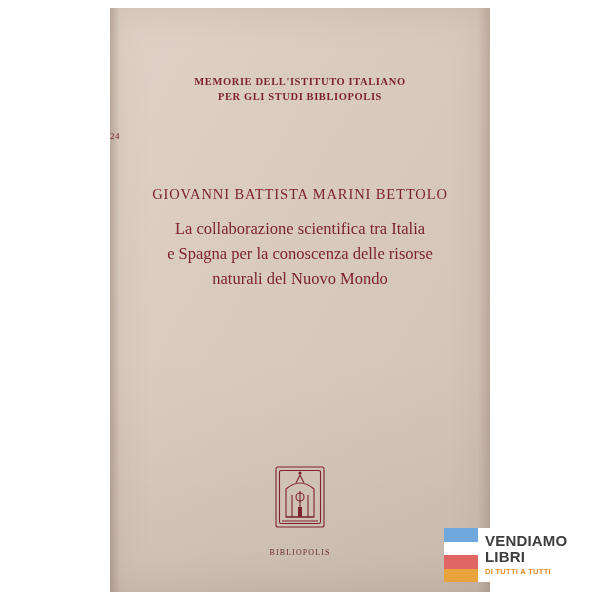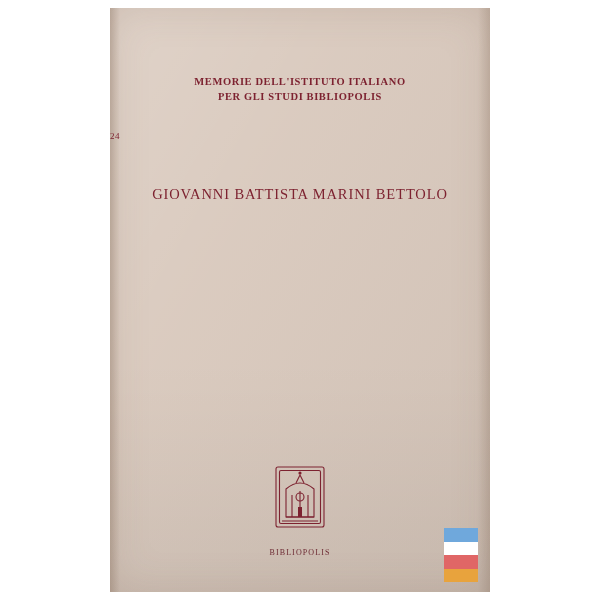--- a/index.html
+++ b/index.html
@@ -183,20 +183,25 @@
 
     <div class="series">
       <span class="series-line">MEMORIE DELL'ISTITUTO ITALIANO</span>
       <span class="series-line">PER GLI STUDI BIBLIOPOLIS</span>
     </div>
 
     <div class="series-number">24</div>
 
     <div class="author">GIOVANNI BATTISTA MARINI BETTOLO</div>
 
+    <div class="title">
+      <span class="title-line">La collaborazione scientifica tra Italia</span>
+      <span class="title-line">e Spagna per la conoscenza delle risorse</span>
+      <span class="title-line">naturali del Nuovo Mondo</span>
+    </div>
 
     <svg class="emblem" viewBox="0 0 56 68">
       <g fill="none" stroke="#7d2230" stroke-width="1.1">
         <rect x="4" y="4" width="48" height="60" rx="2"></rect>
         <rect x="7.5" y="7.5" width="41" height="53" rx="1.5"></rect>
         <path d="M14 54 L14 26 Q28 14 42 26 L42 54 Z"></path>
         <path d="M14 54 L42 54"></path>
         <path d="M20 54 L20 32 M28 54 L28 28 M36 54 L36 32"></path>
         <path d="M24 20 L28 12 L32 20"></path>
         <circle cx="28" cy="34" r="4"></circle>
@@ -212,15 +217,20 @@
 
   </div>
 
   <div class="watermark">
     <div class="wm-swatches">
       <div class="wm-sw" style="background:#6fa8dc"></div>
       <div class="wm-sw" style="background:#ffffff"></div>
       <div class="wm-sw" style="background:#e06666"></div>
       <div class="wm-sw" style="background:#e8a33d"></div>
     </div>
+    <div class="wm-text">
+      <div class="wm-l1">VENDIAMO</div>
+      <div class="wm-l2">LIBRI</div>
+      <div class="wm-l3">DI TUTTI A TUTTI</div>
+    </div>
   </div>
 
 </div>
 
 </body></html>

